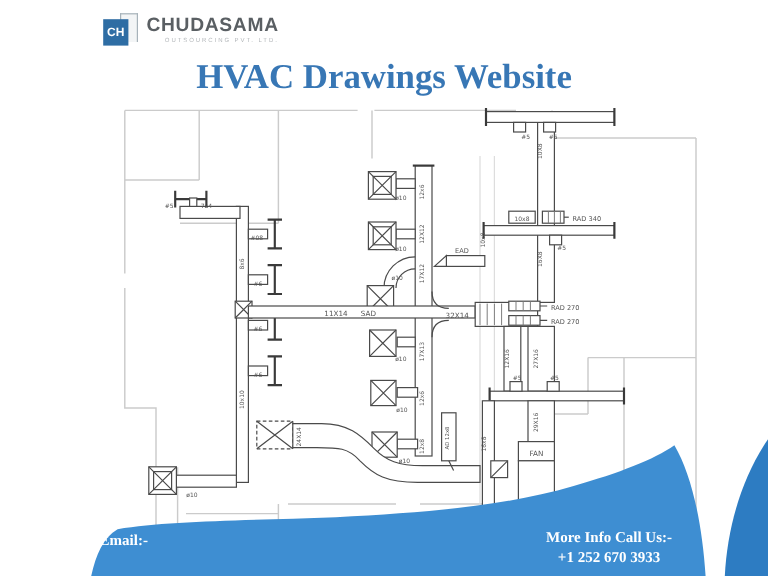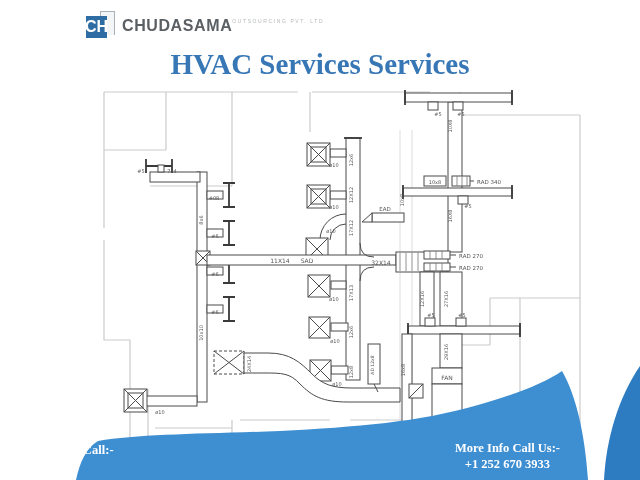--- a/index.html
+++ b/index.html
@@ -5,23 +5,23 @@
   html,body{margin:0;padding:0;background:#fff;}
   .page{position:relative;width:640px;height:480px;background:#ffffff;overflow:hidden;
         font-family:"Liberation Sans",sans-serif;}
 
   
   .logo{position:absolute;left:86px;top:11px;display:flex;align-items:center;gap:6px;z-index:5;}
   .logo-mark{position:relative;width:30px;height:28px;}
   .logo-building{position:absolute;right:1px;top:0;width:13px;height:23px;
                  border:1.5px solid #a7b2ba;border-bottom:none;background:#f3f5f6;}
   .logo-ch{position:absolute;left:0;bottom:1px;width:21px;height:22px;background:#2e6da4;
-           color:#fff;font-weight:bold;font-size:16px;display:flex;align-items:center;
+           color:#fff;font-weight:bold;font-size:10px;display:flex;align-items:center;
            justify-content:center;letter-spacing:0;}
-  .logo-textwrap{display:flex;flex-direction:row;}
+  .logo-textwrap{display:flex;flex-direction:column;}
   .logo-name{font-size:16px;font-weight:bold;color:#5a5f63;letter-spacing:0.6px;line-height:17px;}
   .logo-tagline{font-size:5px;color:#b3b7ba;letter-spacing:1.6px;text-align:right;margin-top:1px;}
 
   
   .title{position:absolute;top:48px;left:0;width:100%;text-align:center;z-index:5;
          font-family:"Liberation Serif",serif;font-weight:bold;font-size:29px;color:#3877b5;}
 
   
   svg.plan{position:absolute;left:0;top:0;z-index:1;}
   .walls{stroke:#cbcbcb;stroke-width:1.2;fill:none;}
@@ -209,29 +209,29 @@
     <div class="logo-mark">
       <div class="logo-building"></div>
       <div class="logo-ch">CH</div>
     </div>
     <div class="logo-textwrap">
       <div class="logo-name">CHUDASAMA</div>
       <div class="logo-tagline">OUTSOURCING PVT. LTD.</div>
     </div>
   </div>
 
-  <div class="title">HVAC Services Services</div>
+  <div class="title">HVAC Drawings Website</div>
 
   <svg class="wave" width="640" height="480" viewBox="0 0 640 480">
     <path fill="#3e8ed2" d="M76,480 C80,462 86,448 98,441 C140,434 200,434 280,431 C356,427 420,422 478,405
              C516,394 545,383 562,371 C576,395 585,434 588,480 Z"></path>
     <path fill="#2d7cc2" d="M640,366 C618,398 606,440 604,480 L640,480 Z"></path>
   </svg>
 
   <div class="f-block f-email">
-    <div>Call:-</div>
+    <div>Email:-</div>
   </div>
   <div class="f-block f-phone">
     <div>More Info Call Us:-</div>
     <div>+1 252 670 3933</div>
   </div>
 
 </div>
 
 </body></html>

